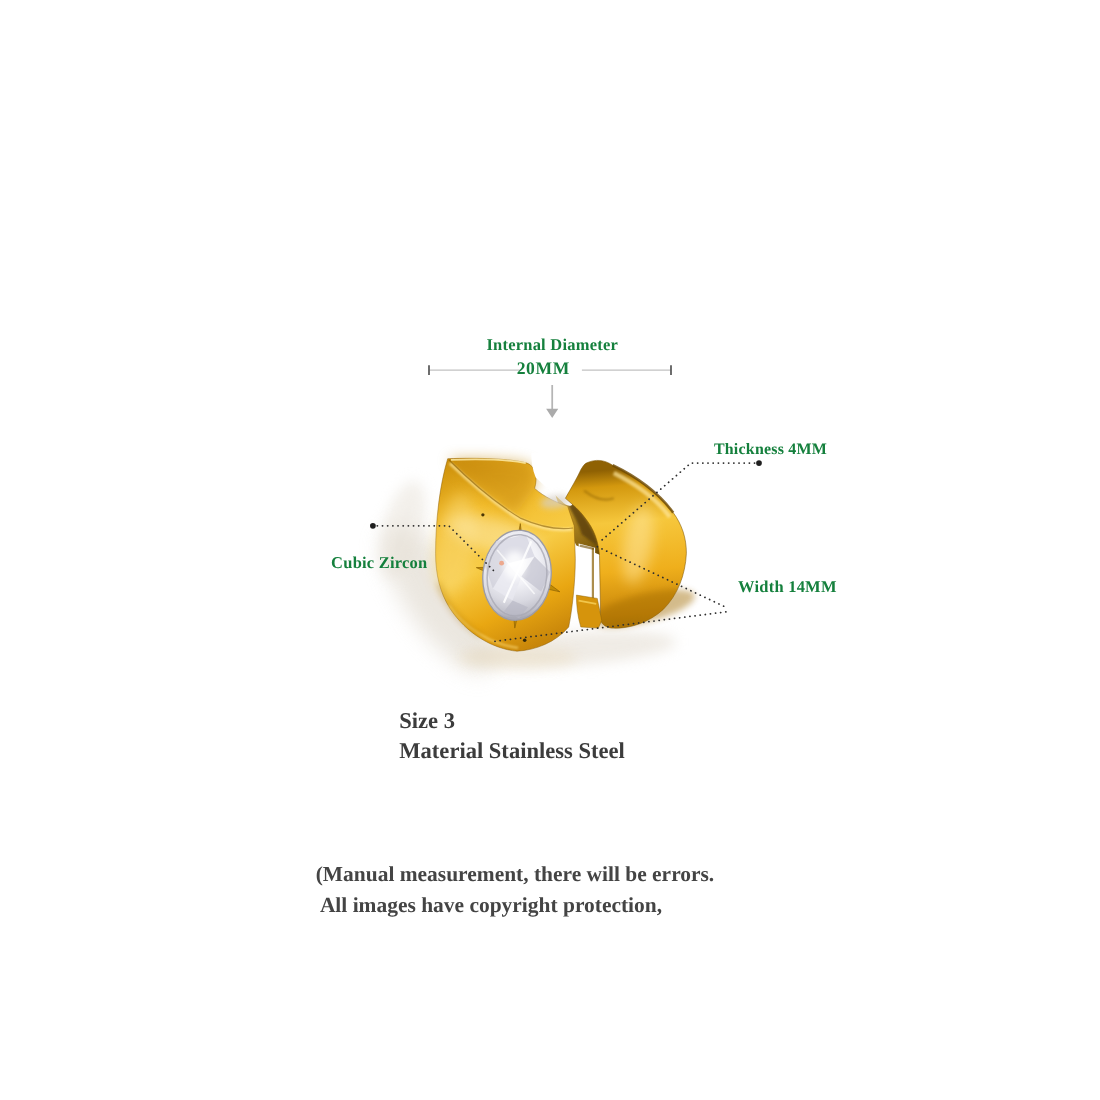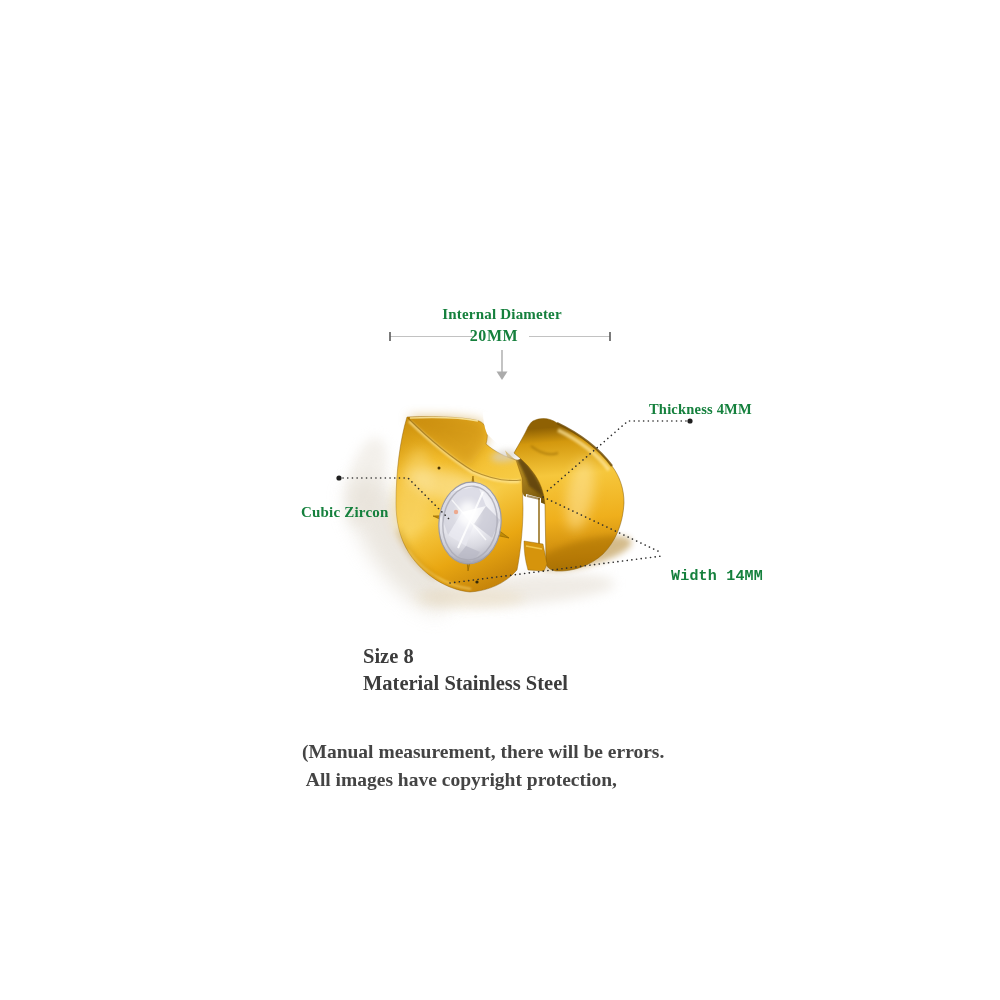--- a/index.html
+++ b/index.html
@@ -12,21 +12,21 @@
   .lbl{
     position:absolute;font-weight:700;color:#15803d;white-space:pre;
     font-family:"Liberation Serif", serif;letter-spacing:.2px;
   }
   .lbl-center{text-align:center;}
   .ann{font-size:15px;}
   .specs{position:absolute;left:363px;top:643px;}
   .specs .spec-line{
     font-size:20.5px;font-weight:700;color:#3c3c3c;line-height:27.4px;white-space:pre;
   }
-  .disclaimer{position:absolute;left:287px;top:738px;margin-left:15px;}
+  .disclaimer{position:absolute;left:287px;top:782px;}
   .disclaimer .disc-line{
     font-size:19.5px;font-weight:700;color:#444444;line-height:28.4px;white-space:pre;
   }
 </style>
 </head>
 <body>
 
 <div class="canvas">
 
 <svg id="ring-svg" viewBox="0 0 1000 1000">
@@ -211,24 +211,24 @@
 </svg>
 
   <div class="lbl lbl-center ann" style="left:402px;top:306px;width:200px;font-size:15px;">Internal Diameter</div>
 
   <div class="lbl lbl-center ann" style="left:394px;top:327px;width:200px;font-size:16px;letter-spacing:.6px;">20MM</div>
 
   <div class="lbl ann" style="left:649px;top:401px;font-size:14.5px;">Thickness 4MM</div>
 
   <div class="lbl ann" style="left:301px;top:458px;font-size:15px;margin-top:46px;">Cubic Zircon</div>
 
-  <div class="lbl ann" style="left:671px;top:568px;font-size:15px;font-family:Liberation Mono, monospace;">Width 14MM</div>
+  <div class="lbl ann" style="left:671px;top:526px;font-size:15px;">Width 14MM</div>
 
   <div class="specs">
-    <div class="spec-line">Size 8</div>
+    <div class="spec-line">Size 3</div>
     <div class="spec-line">Material Stainless Steel</div>
   </div>
 
   <div class="disclaimer">
     <div class="disc-line">(Manual measurement, there will be errors.</div>
     <div class="disc-line"> All images have copyright protection,</div>
   </div>
 
 </div>
 

